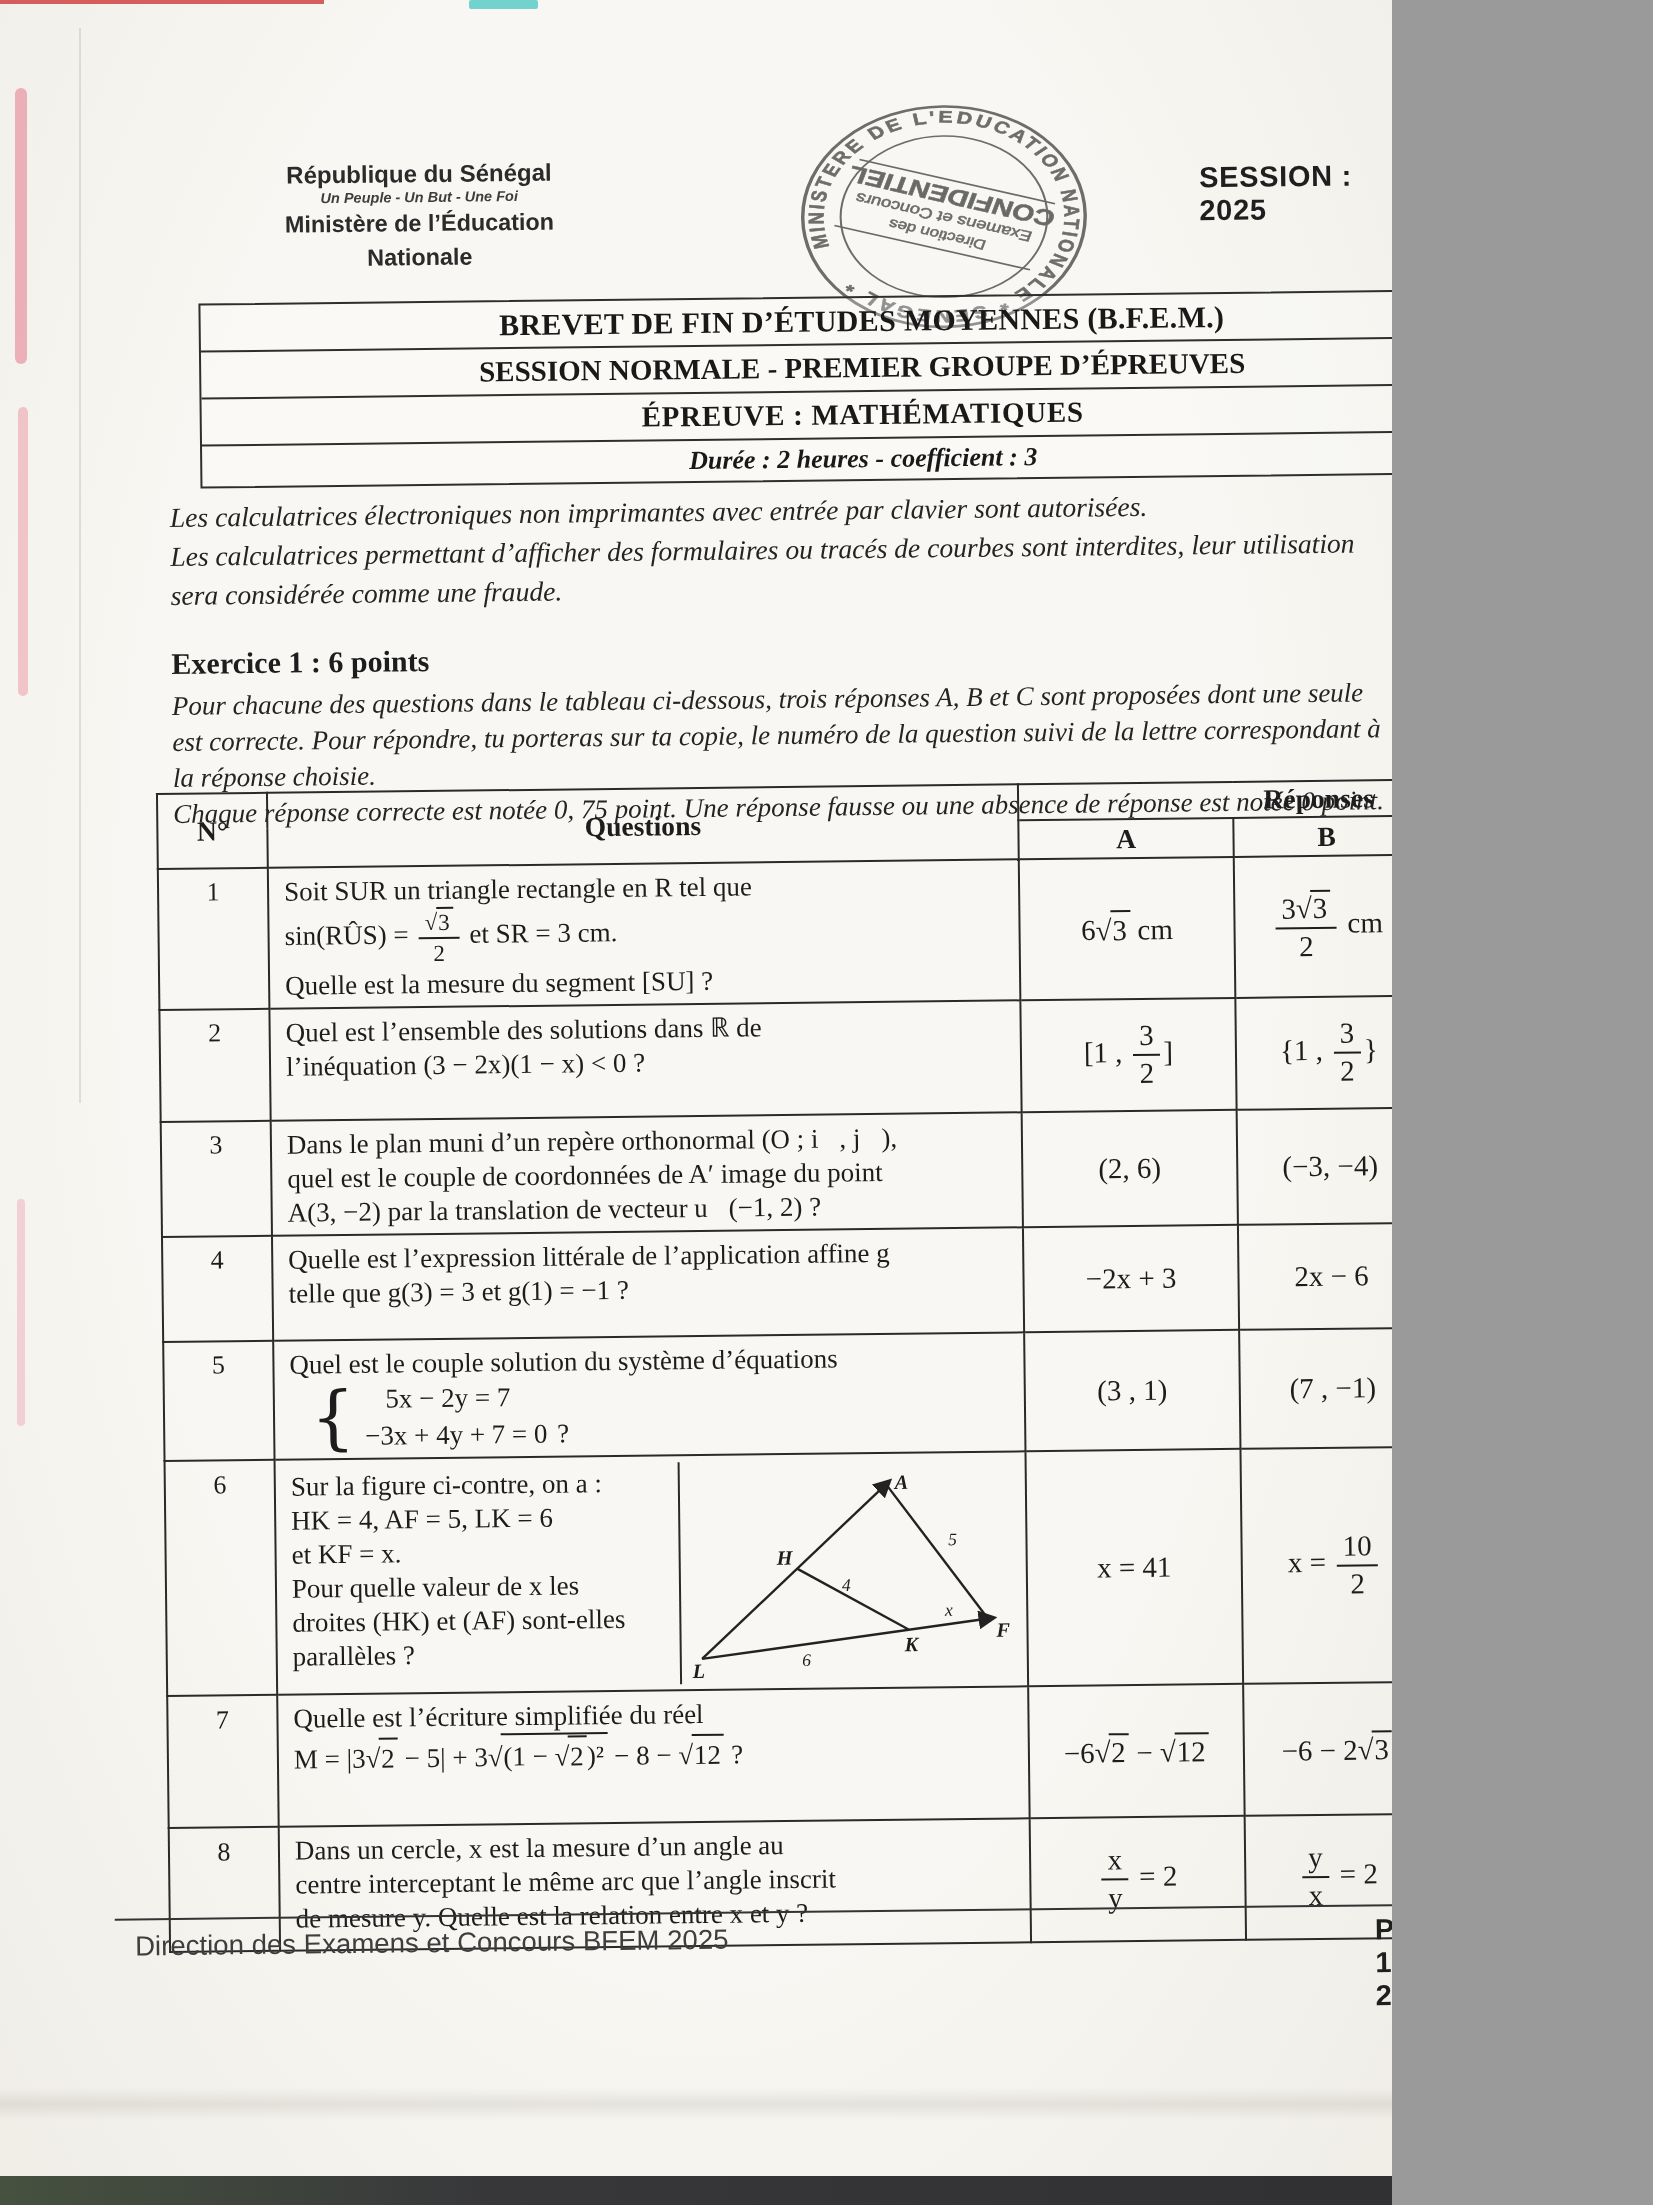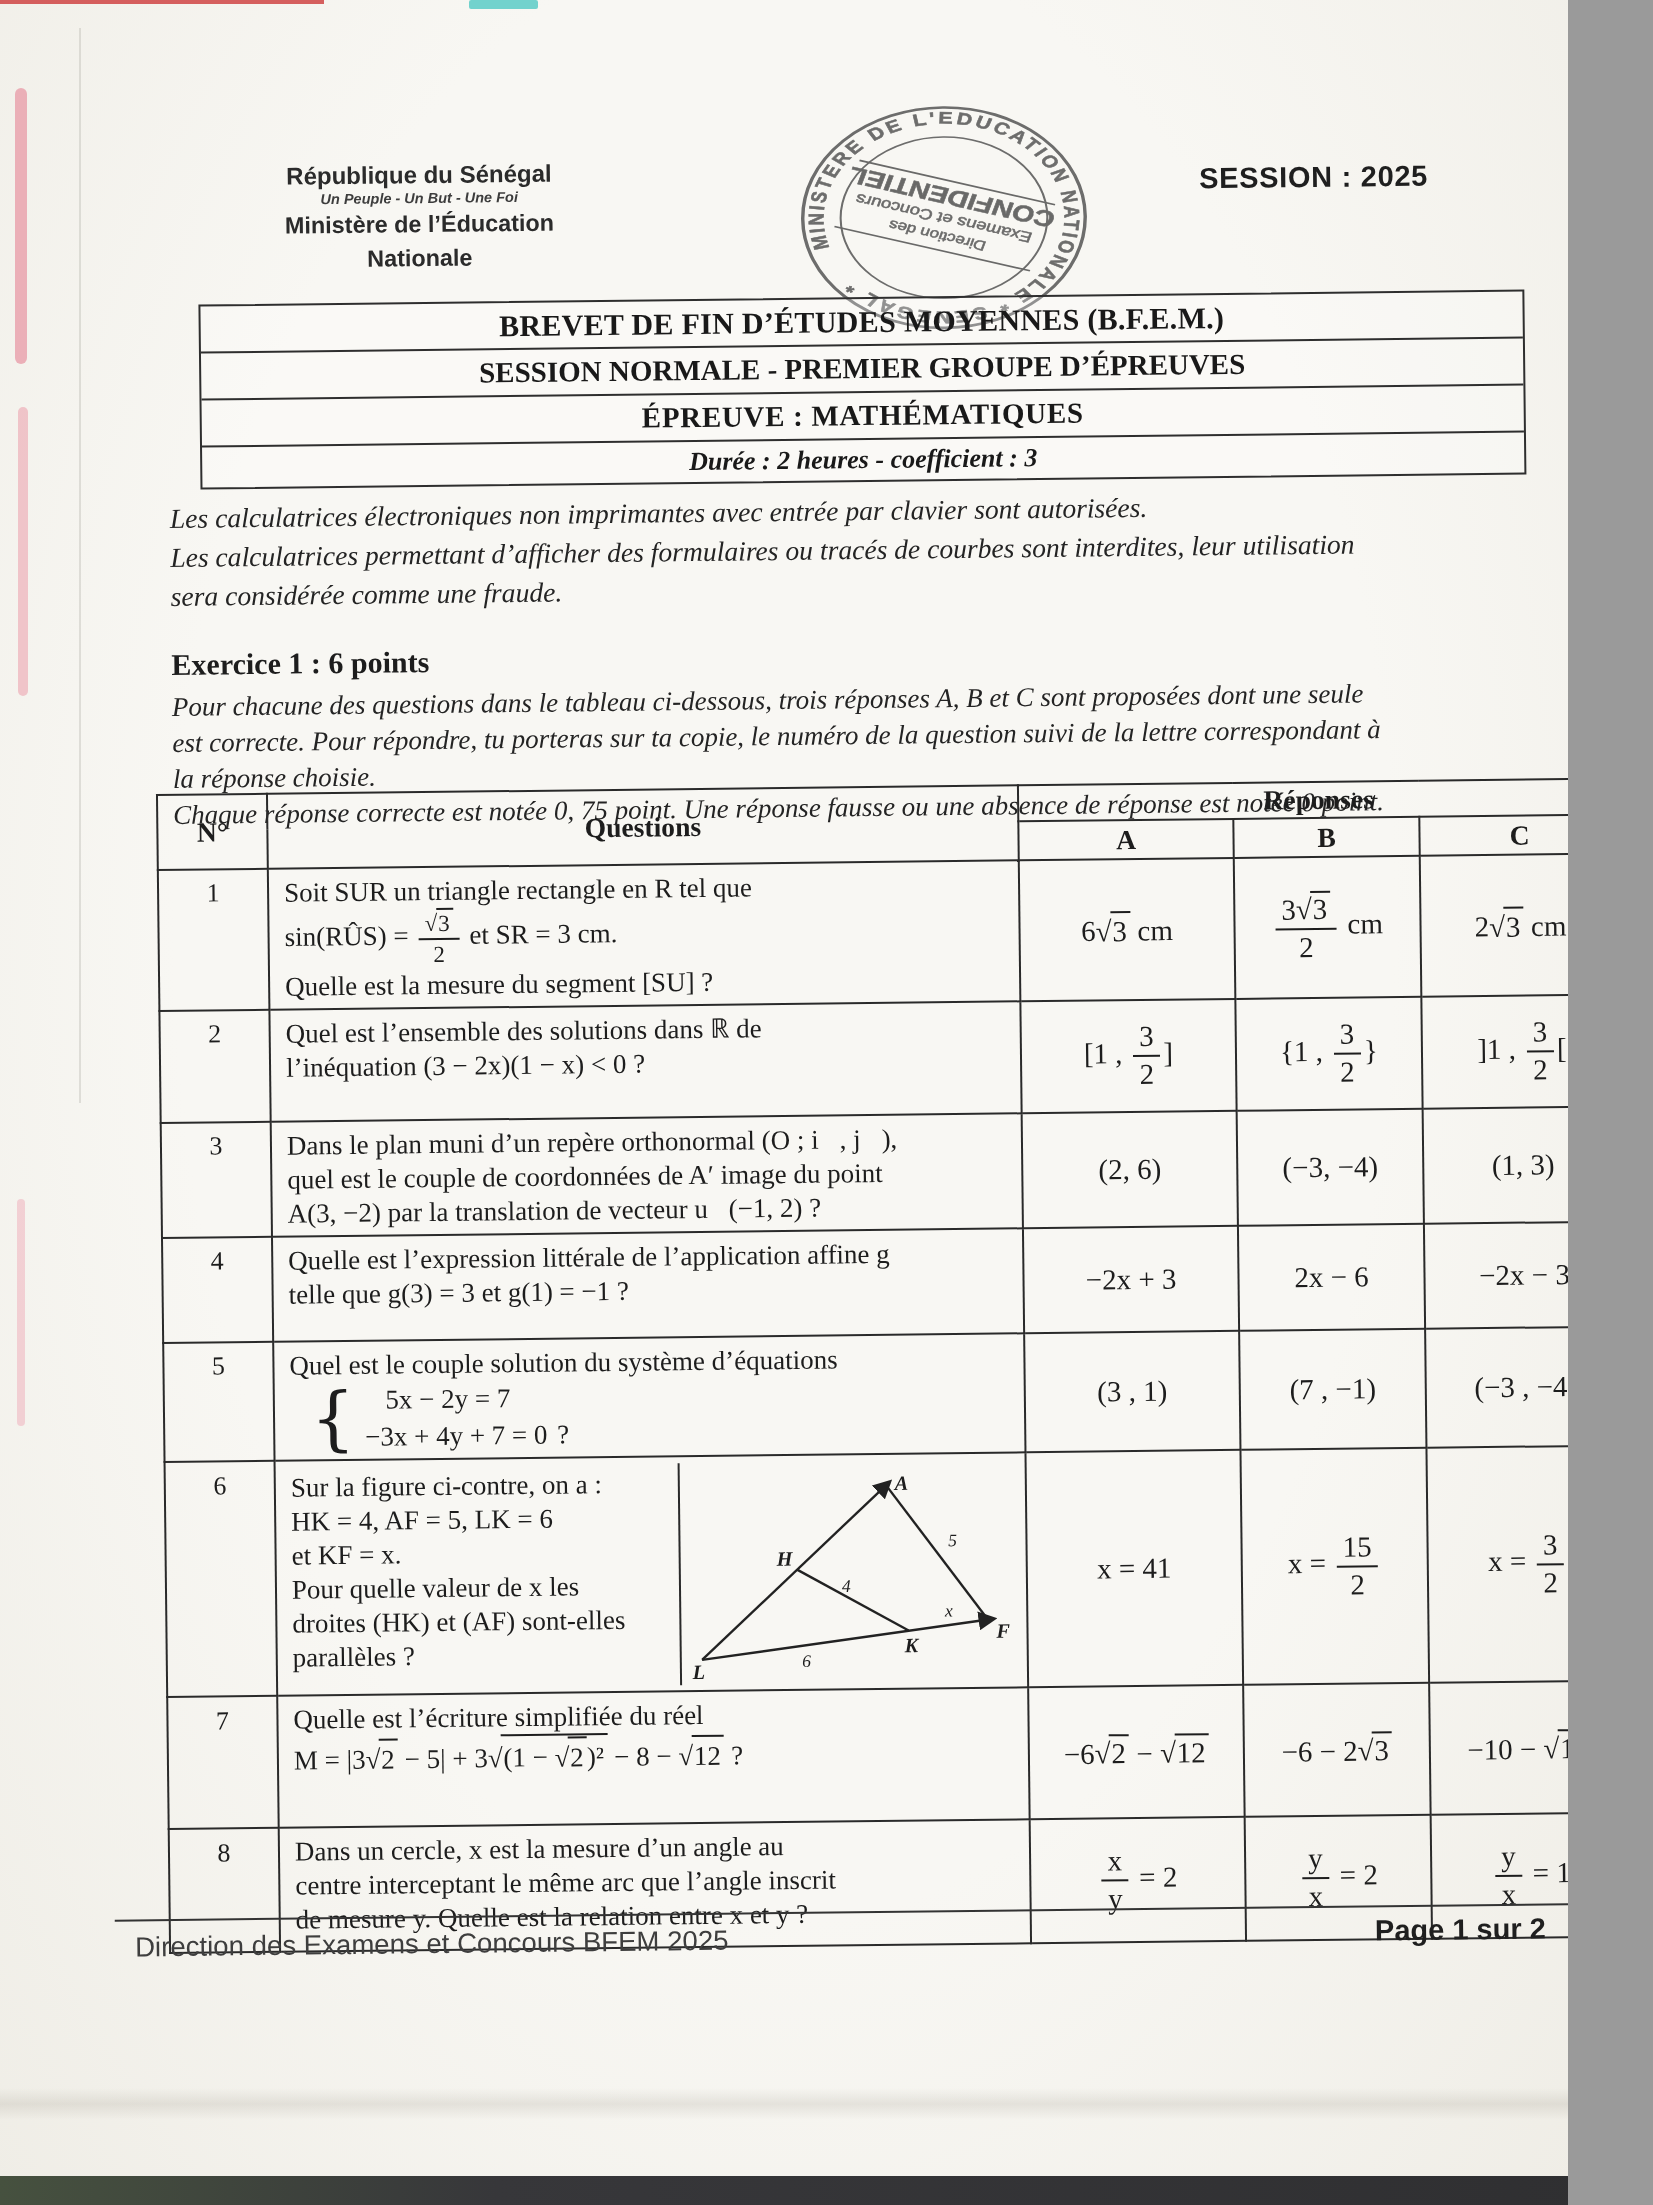--- a/index.html
+++ b/index.html
@@ -1,16 +1,16 @@
 <!DOCTYPE html>
 <html style="font-size:11px"><head>
 <meta charset="utf-8">
 <style>
   html,body{margin:0;padding:0;background:#9a9a9a;}
-  .page{position:relative;width:1568px;height:2205px;overflow:hidden;
+  .page{position:relative;width:1392px;height:2205px;overflow:hidden;
         background:radial-gradient(ellipse at 50% 42%, #f8f7f3 55%, #efede6 100%);
         font-family:"Liberation Serif",serif;color:#1d1d1d;}
   .content{position:absolute;inset:0;transform:rotate(-0.65deg);transform-origin:50% 40%;}
 
   
   .gov{position:absolute;left:272px;top:157px;width:310px;text-align:center;
        font-family:"Liberation Sans",sans-serif;color:#2b2b2b;}
   .gov .l1{font-size:24px;font-weight:bold;}
   .gov .l2{font-size:14.5px;font-style:italic;font-weight:bold;margin-top:1.4px;color:#3d3d3d;}
   .gov .l3{font-size:23.4px;font-weight:bold;margin-top:4.1px;line-height:29px;}
@@ -277,21 +277,21 @@
         <text x="238" y="180">4</text>
         <text x="178" y="290">6</text>
         <text x="390" y="218">x</text>
       </g>
     </svg>
                 </div>
               </div>
             </td>
             <td class="acell"><span>x = 41</span></td>
             <td class="acell"><span>x = <span class="frac">
-                  <span class="num">15</span>
+                  <span class="num">10</span>
                   <span class="den">2</span>
                 </span></span></td>
             <td class="acell"><span>x = <span class="frac">
                   <span class="num">3</span>
                   <span class="den">2</span>
                 </span></span></td>
           </tr>
           <tr class="tr-7">
             <td class="ncell">7</td>
             <td class="qcell">

